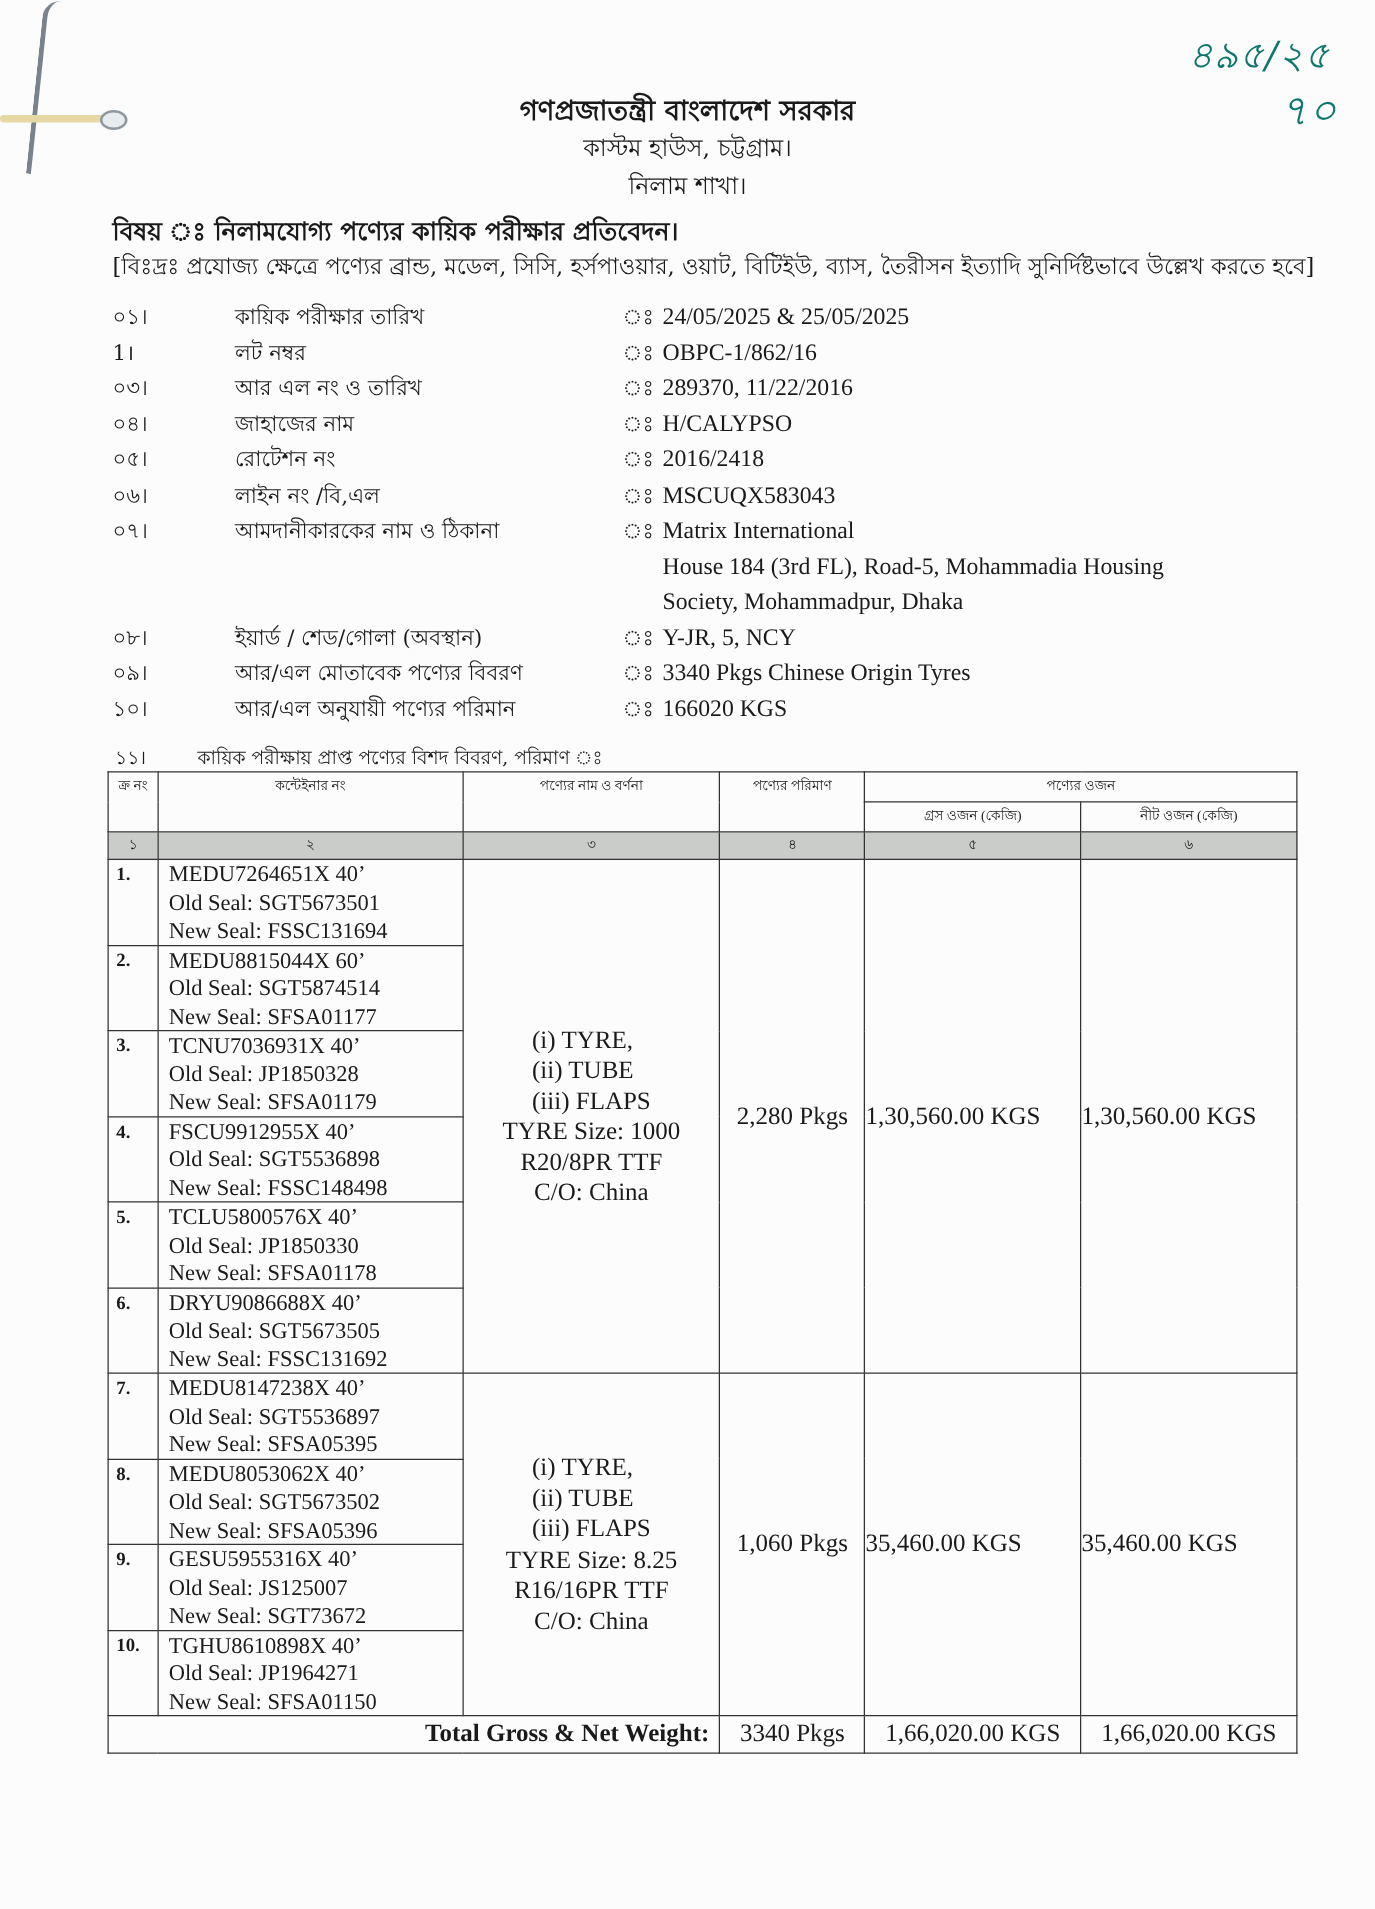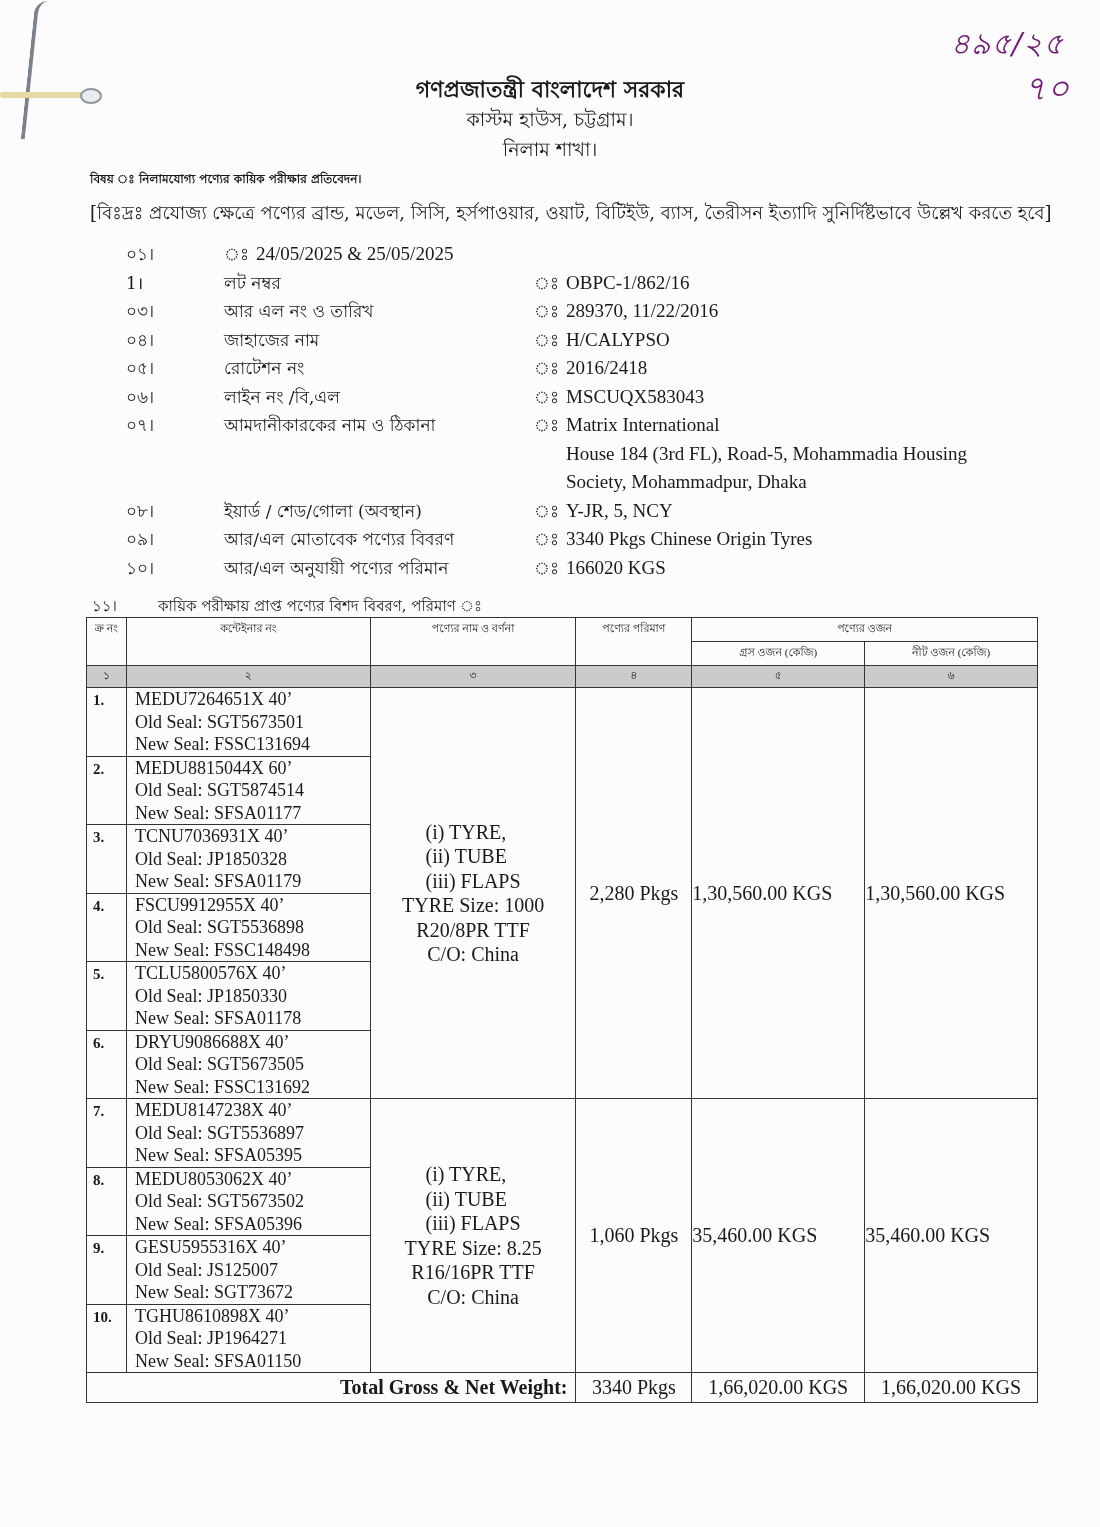--- a/index.html
+++ b/index.html
@@ -19,36 +19,36 @@
   .binder-string {
     position: absolute; left: 0; top: 92px; width: 92px; height: 6px;
     background: #e6d9a6; border-radius: 3px;
   }
   .binder-ring {
     position: absolute; left: 80px; top: 88px; width: 22px; height: 16px;
     border: 2px solid #8e979e; border-radius: 50%; background: #e8ecee;
   }
   .hand-note {
     position: absolute; font-family: "DejaVu Serif", serif; font-style: italic;
-    color: #701a75; letter-spacing: 1px;
+    color: #0f766e; letter-spacing: 1px;
   }
   .hand-note.ref { right: 36px; top: 20px; font-size: 30px; }
   .hand-note.page { right: 30px; top: 62px; font-size: 34px; }
 
   .header { position: absolute; left: 0; right: 0; top: 74px; text-align: center; }
   .header .l1 { font-size: 22px; font-weight: bold; line-height: 30px; }
   .header .l2 { font-size: 19px; line-height: 30px; }
   .header .l3 { font-size: 19px; line-height: 30px; }
 
-  .subject { position: absolute; left: 90px; top: 170px; font-size: 12px; font-weight: bold; }
+  .subject { position: absolute; left: 90px; top: 170px; font-size: 20px; font-weight: bold; }
   .note { position: absolute; left: 90px; top: 199px; font-size: 18px; white-space: nowrap; }
 
   .info { position: absolute; left: 90px; top: 240px; width: 920px; }
   .info-row { display: flex; font-size: 17px; line-height: 28.5px; }
-  .info-row .num { width: 98px; margin-left: 36px; }
+  .info-row .num { width: 98px; }
   .info-row .label { width: 310px; }
   .info-row .colon { width: 32px; }
   .info-row .value { flex: 1; font-family: "Liberation Serif", serif; font-size: 19px; white-space: pre-line; }
 
   .sec11 { position: absolute; left: 92px; top: 594px; font-size: 15px; display: flex; }
   .sec11 .num { width: 66px; }
 
   table.exam {
     position: absolute; left: 86px; top: 617px; width: 952px;
     border-collapse: collapse; font-family: "Liberation Serif", serif;
@@ -80,20 +80,21 @@
   <div class="l2">কাস্টম হাউস, চট্টগ্রাম।</div>
   <div class="l3">নিলাম শাখা।</div>
 </div>
 
 <div class="subject">বিষয় ঃ নিলামযোগ্য পণ্যের কায়িক পরীক্ষার প্রতিবেদন।</div>
 <div class="note">[বিঃদ্রঃ প্রযোজ্য ক্ষেত্রে পণ্যের ব্রান্ড, মডেল, সিসি, হর্সপাওয়ার, ওয়াট, বিটিইউ, ব্যাস, তৈরীসন ইত্যাদি সুনির্দিষ্টভাবে উল্লেখ করতে হবে]</div>
 
 <div class="info">
   <div class="info-row">
       <span class="num">০১।</span>
+      <span class="label">কায়িক পরীক্ষার তারিখ</span>
       <span class="colon">ঃ</span>
       <span class="value">24/05/2025 &amp; 25/05/2025</span>
     </div>
   <div class="info-row">
       <span class="num">1।</span>
       <span class="label">লট নম্বর</span>
       <span class="colon">ঃ</span>
       <span class="value">OBPC-1/862/16</span>
     </div>
   <div class="info-row">

